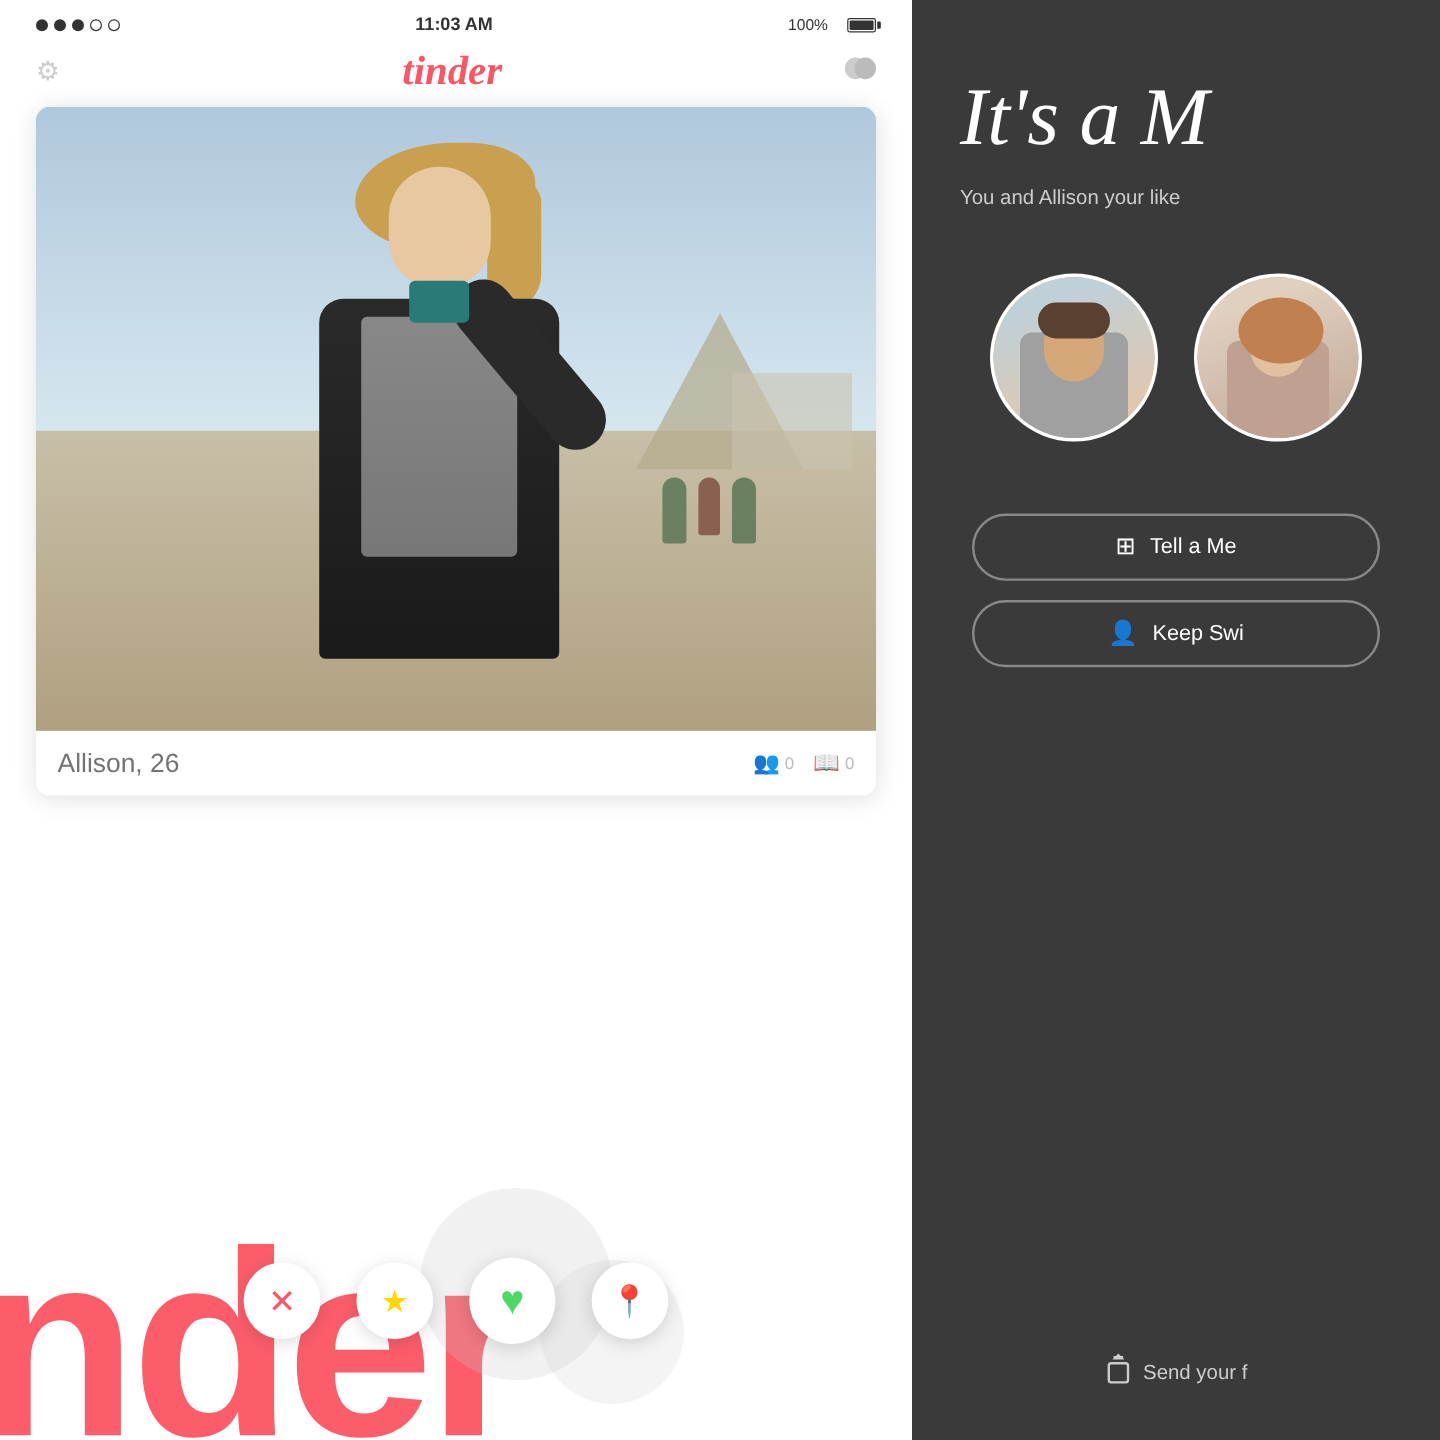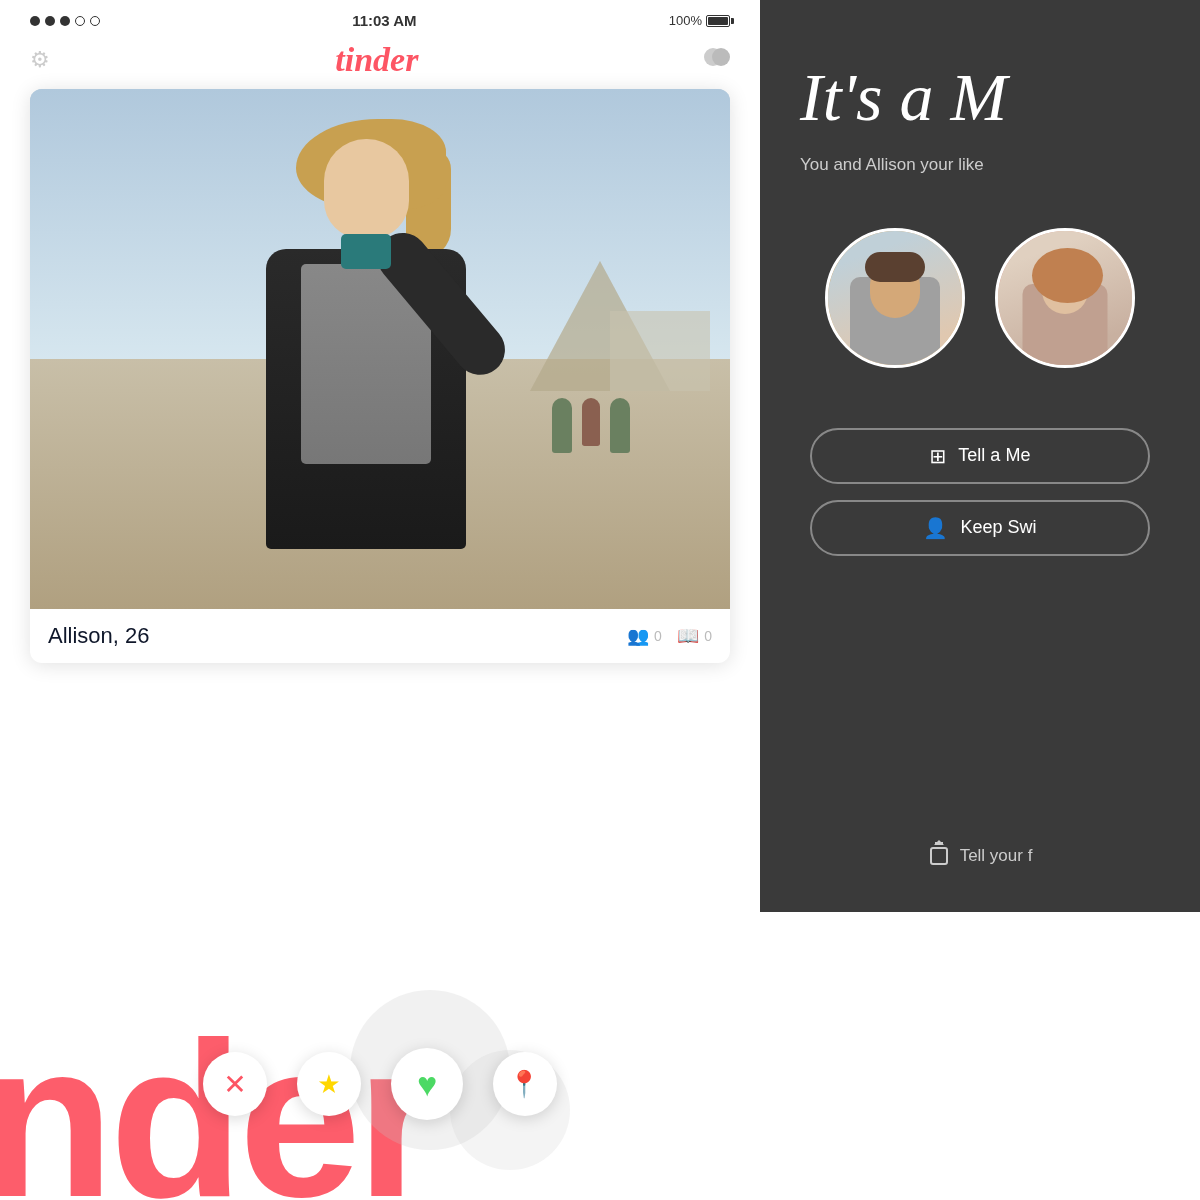--- a/index.html
+++ b/index.html
@@ -33,21 +33,21 @@
       color: #333;
     }
     .signal-dots {
       display: flex; gap: 5px; align-items: center;
     }
     .dot {
       width: 10px; height: 10px; border-radius: 50%; background: #333;
     }
     .dot.empty { background: transparent; border: 1.5px solid #333; }
     .time { font-weight: 600; font-size: 15px; }
-    .battery-area { display: flex; align-items: center; gap: 4px; font-size: 13px; }
+    .battery-area { display: flex; align-items: center; gap: 16px; font-size: 13px; }
     .battery-icon {
       width: 24px; height: 12px; border: 1.5px solid #333; border-radius: 2px; position: relative;
       display: flex; align-items: center; padding: 1px;
     }
     .battery-icon::after {
       content: '';
       position: absolute;
       right: -5px; top: 50%; transform: translateY(-50%);
       width: 3px; height: 6px;
       background: #333; border-radius: 0 1px 1px 0;
@@ -91,21 +91,21 @@
 
     .profile-info {
       padding: 14px 18px;
       display: flex;
       justify-content: space-between;
       align-items: center;
     }
     .profile-name {
       font-size: 22px;
       font-weight: 500;
-      color: #0f172a;
+      color: #737373;
     }
     .profile-stats {
       display: flex;
       gap: 16px;
       align-items: center;
     }
     .stat-item {
       display: flex;
       align-items: center;
       gap: 4px;
@@ -181,21 +181,21 @@
       font-weight: bold;
       z-index: 5;
     }
 
     
     .right-panel {
       position: absolute;
       right: 0;
       top: 0;
       width: 440px;
-      height: 912px;
+      height: 1200px;
       background: #3a3a3a;
       display: flex;
       flex-direction: column;
       align-items: center;
       padding-top: 60px;
       overflow: hidden;
     }
 
     .match-title {
       font-size: 72px;
@@ -663,16 +663,16 @@
   </button>
 
   <div class="tell-friends-area">
     <span class="share-icon">
       <svg width="22" height="26" viewBox="0 0 22 26" fill="none">
         <rect x="7" y="2" width="8" height="2" fill="#ccc"></rect>
         <polygon points="11,0 16,5 6,5" fill="#ccc"></polygon>
         <rect x="3" y="8" width="16" height="16" rx="2" fill="none" stroke="#ccc" stroke-width="2"></rect>
       </svg>
     </span>
-    <span class="tell-text">Tell your f</span>
+    <span class="tell-text">Send your f</span>
   </div>
 
 </div>
 
 </body></html>

